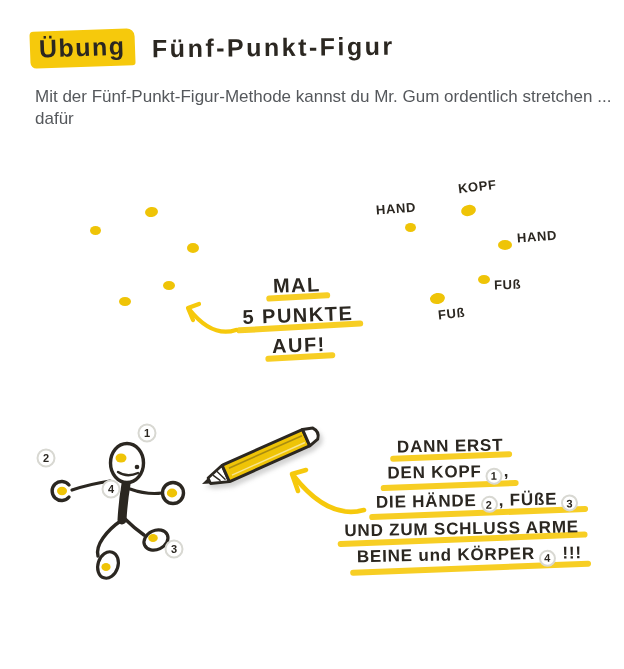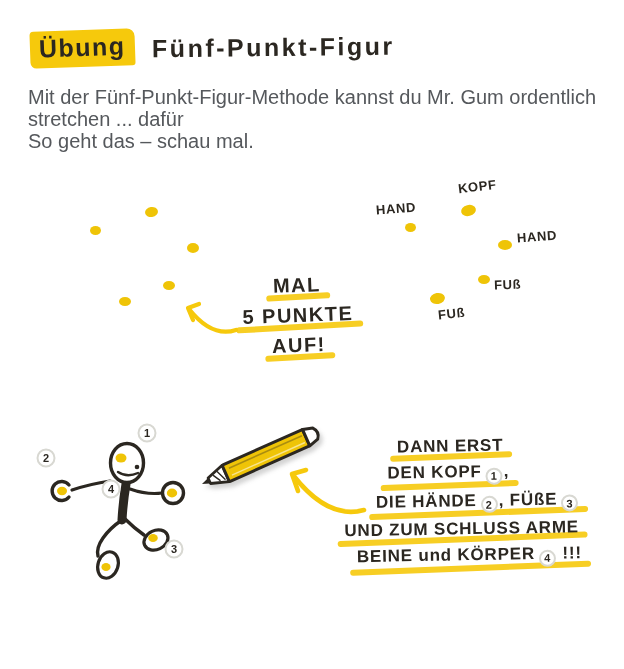--- a/index.html
+++ b/index.html
@@ -24,22 +24,22 @@
     padding:3px 9px 5px 9px;border-radius:4px 8px 3px 6px;
     transform:rotate(-2deg);
   }
   .title{
     display:inline-block;margin-left:13px;color:var(--ink);
     font-weight:bold;font-size:25px;letter-spacing:2.5px;
     transform:rotate(-0.6deg);
   }
 
   
-  .intro{position:absolute;left:28px;top:86px;width:585px;
-    color:var(--body);font-size:20px;line-height:22px;}
+  .intro{position:absolute;left:35px;top:86px;width:585px;
+    color:var(--body);font-size:17px;line-height:22px;}
 
   
   .dot{position:absolute;background:var(--dot);border-radius:50%;}
 
   
   .hand{color:var(--ink);font-weight:bold;}
   .u{position:relative;display:inline-block;z-index:0;white-space:nowrap;}
   .u::after{
     content:"";position:absolute;left:-7px;right:-9px;bottom:-3px;height:6px;
     background:var(--marker);opacity:.9;border-radius:3px;
@@ -88,21 +88,20 @@
 
 <div class="page">
 
   <div class="header">
     <span class="badge">Übung</span>
     <span class="title">Fünf-Punkt-Figur</span>
   </div>
 
   <div class="intro">
     <div>Mit der Fünf-Punkt-Figur-Methode kannst du Mr. Gum ordentlich stretchen ... dafür</div>
-    <div>So geht das – schau mal.</div>
   </div>
 
   <div>
     <div class="dot" style="left:145px;top:207px;width:13px;height:10px;transform:rotate(-8deg);"></div>
     <div class="dot" style="left:90px;top:226px;width:11px;height:9px;"></div>
     <div class="dot" style="left:187px;top:243px;width:12px;height:10px;"></div>
     <div class="dot" style="left:163px;top:281px;width:12px;height:9px;"></div>
     <div class="dot" style="left:119px;top:297px;width:12px;height:9px;"></div>
   </div>
 

